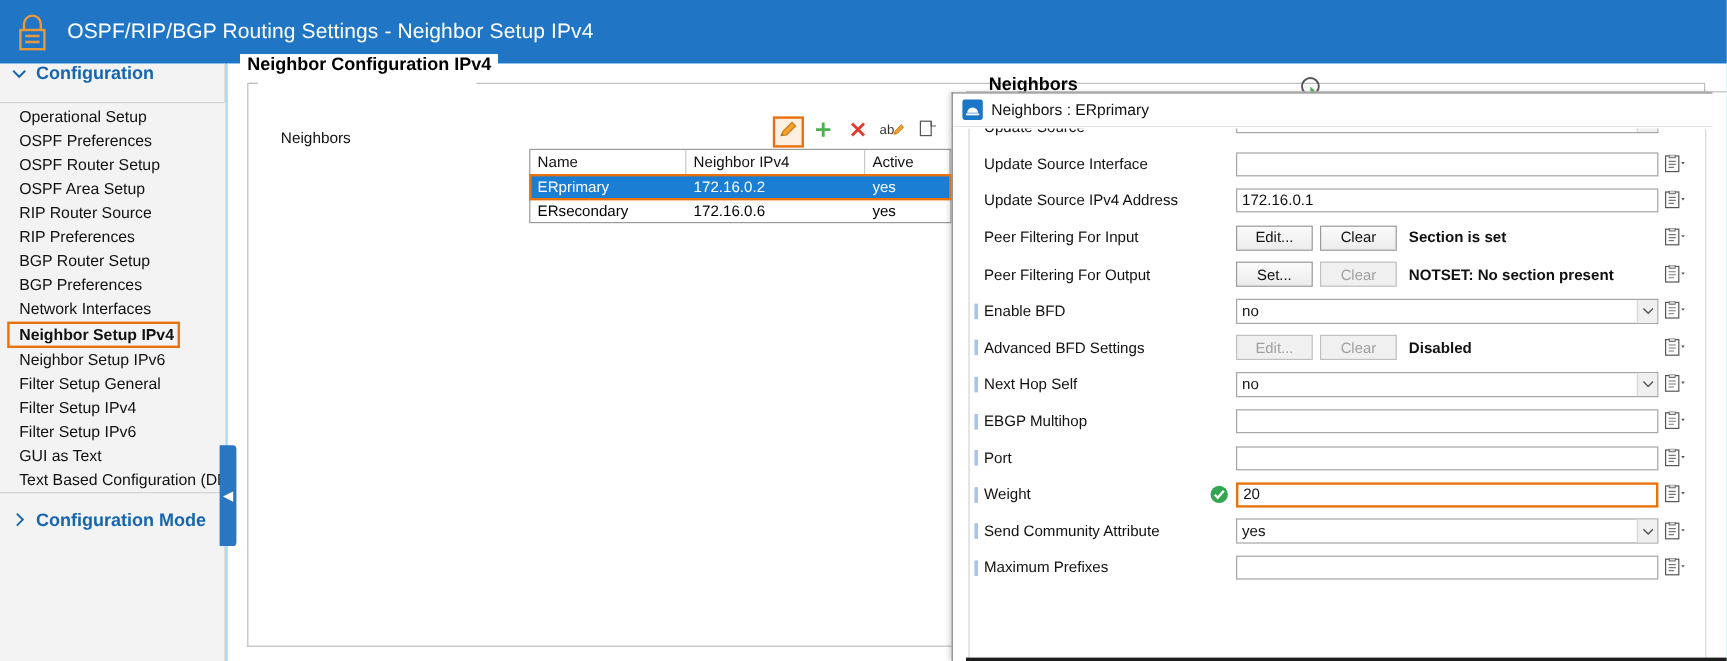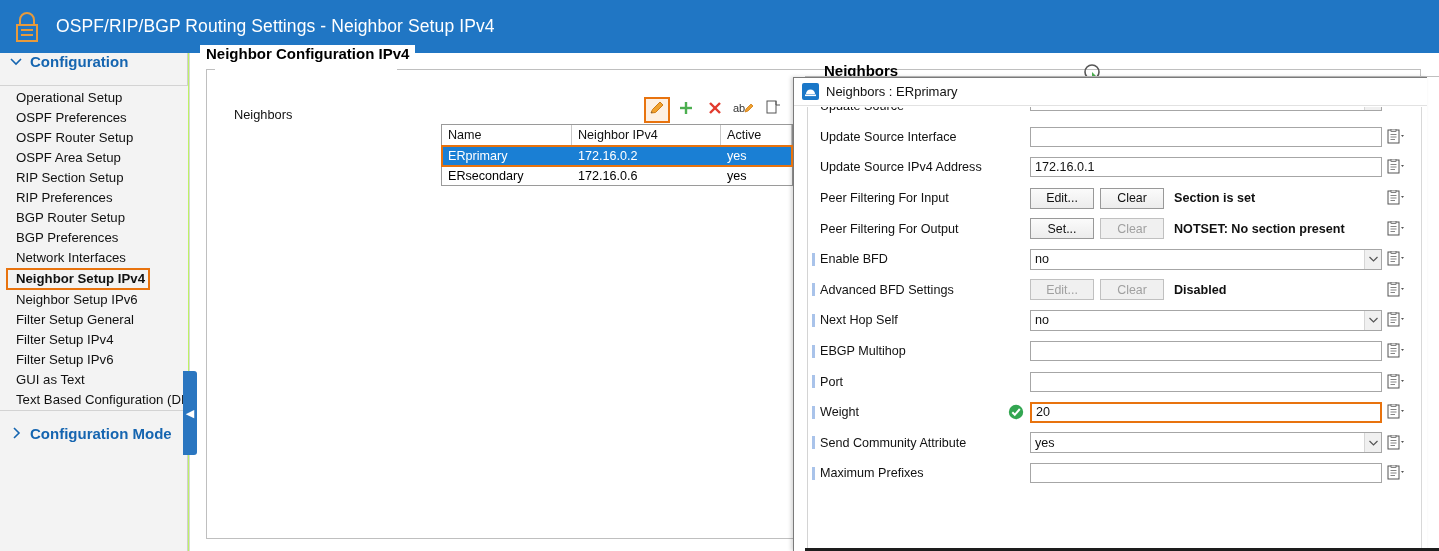--- a/index.html
+++ b/index.html
@@ -6,21 +6,21 @@
   html, body {
     margin: 0; padding: 0;
     width: 1439px; height: 551px;
     overflow: hidden;
     font-family: "Liberation Sans", sans-serif;
     background: #ffffff;
   }
   #app {
     position: relative;
     width: 1439px; height: 551px;
-    background: #bef264;
+    background: #7dd3fc;
   }
 
   
   .titlebar {
     position: absolute; left: 0; top: 0;
     width: 1439px; height: 53px;
     background: #2076c4;
     display: flex; align-items: center;
   }
   .titlebar .lock-icon {
@@ -407,21 +407,21 @@
             <path d="M3 6 L8 11 L13 6" fill="none" stroke="#1565b0" stroke-width="1.6"></path>
           </svg>
         </span>
         <span>Configuration</span>
       </div>
       <div class="sb-list">
         <div class="sb-item"><span>Operational Setup</span></div>
         <div class="sb-item"><span>OSPF Preferences</span></div>
         <div class="sb-item"><span>OSPF Router Setup</span></div>
         <div class="sb-item"><span>OSPF Area Setup</span></div>
-        <div class="sb-item"><span>RIP Section Setup</span></div>
+        <div class="sb-item"><span>RIP Router Source</span></div>
         <div class="sb-item"><span>RIP Preferences</span></div>
         <div class="sb-item"><span>BGP Router Setup</span></div>
         <div class="sb-item"><span>BGP Preferences</span></div>
         <div class="sb-item"><span>Network Interfaces</span></div>
         <div class="sb-item selected"><span>Neighbor Setup IPv4</span></div>
         <div class="sb-item"><span>Neighbor Setup IPv6</span></div>
         <div class="sb-item"><span>Filter Setup General</span></div>
         <div class="sb-item"><span>Filter Setup IPv4</span></div>
         <div class="sb-item"><span>Filter Setup IPv6</span></div>
         <div class="sb-item"><span>GUI as Text</span></div>

